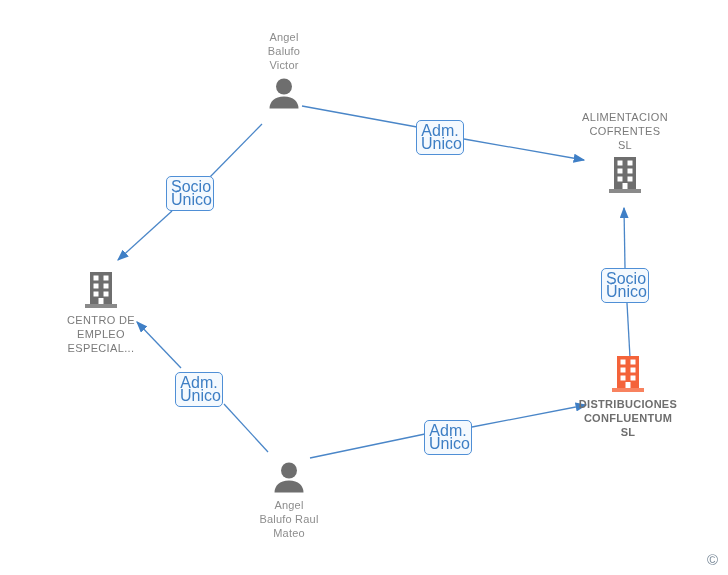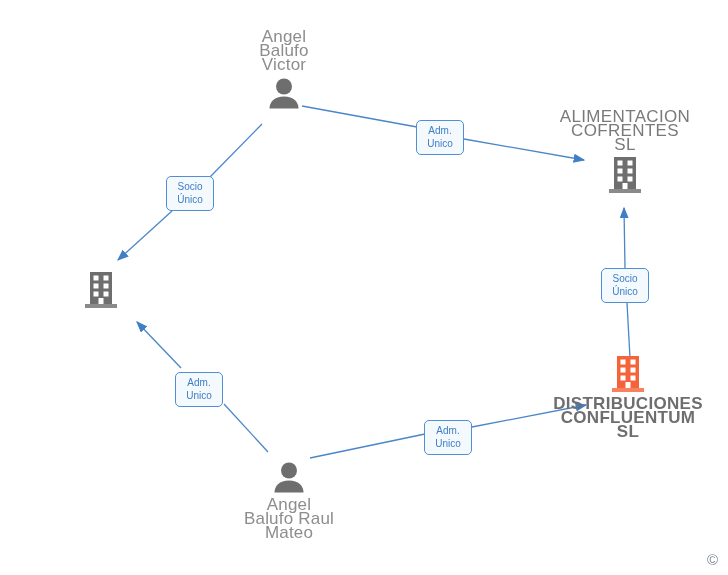--- a/index.html
+++ b/index.html
@@ -33,21 +33,21 @@
     user-select: none;
   }
   .node-icon {
     display: block;
     margin: 0 auto;
     line-height: 0;
   }
   .node-label {
     display: block;
     font-family: "Liberation Sans", sans-serif;
-    font-size: 17px;
+    font-size: 11px;
     line-height: 14px;
     color: #8d8d8d;
     letter-spacing: 0.2px;
     white-space: pre-line;
   }
   .node-label.company {
     color: #7a7a7a;
     letter-spacing: 0.35px;
   }
   .node-label.company-active {
@@ -59,21 +59,21 @@
   .label-below .node-label { margin-top: 5px; }
 
   .edge-label {
     position: absolute;
     box-sizing: border-box;
     background: #f4f9fe;
     border: 1px solid #4f8fd6;
     border-radius: 5px;
     color: #3d7ec4;
     font-family: "Liberation Sans", sans-serif;
-    font-size: 10px;
+    font-size: 16px;
     line-height: 13px;
     text-align: center;
     padding: 3px 4px 4px 4px;
     white-space: pre-line;
     width: 48px;
     margin-left: -24px;
     margin-top: -17px;
   }
   #watermark {
     position: absolute;
@@ -194,20 +194,23 @@
         <rect x="0" y="32" width="32" height="4" fill="#8a8a8a"></rect>
         <rect x="8.5" y="3.5" width="5" height="5" fill="#ffffff"></rect>
         <rect x="18.5" y="3.5" width="5" height="5" fill="#ffffff"></rect>
         <rect x="8.5" y="11.5" width="5" height="5" fill="#ffffff"></rect>
         <rect x="18.5" y="11.5" width="5" height="5" fill="#ffffff"></rect>
         <rect x="8.5" y="19.5" width="5" height="5" fill="#ffffff"></rect>
         <rect x="18.5" y="19.5" width="5" height="5" fill="#ffffff"></rect>
         <rect x="13.5" y="26" width="5" height="6" fill="#ffffff"></rect>
       </svg>
     </span>
+    <span class="node-label company">CENTRO DE
+EMPLEO
+ESPECIAL...</span>
   </div>
 
   <div class="node label-below" style="left:628px; top:356px;">
     <span class="node-icon">
       <svg width="32" height="36" viewBox="0 0 32 36" xmlns="http://www.w3.org/2000/svg">
         <rect x="5" y="0" width="22" height="32" fill="#f4633a"></rect>
         <rect x="0" y="32" width="32" height="4" fill="#f8825f"></rect>
         <rect x="8.5" y="3.5" width="5" height="5" fill="#ffffff"></rect>
         <rect x="18.5" y="3.5" width="5" height="5" fill="#ffffff"></rect>
         <rect x="8.5" y="11.5" width="5" height="5" fill="#ffffff"></rect>

